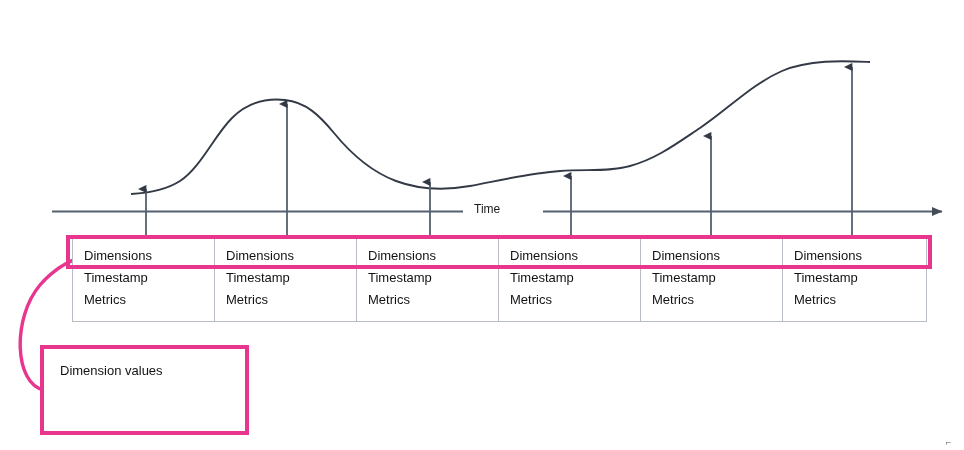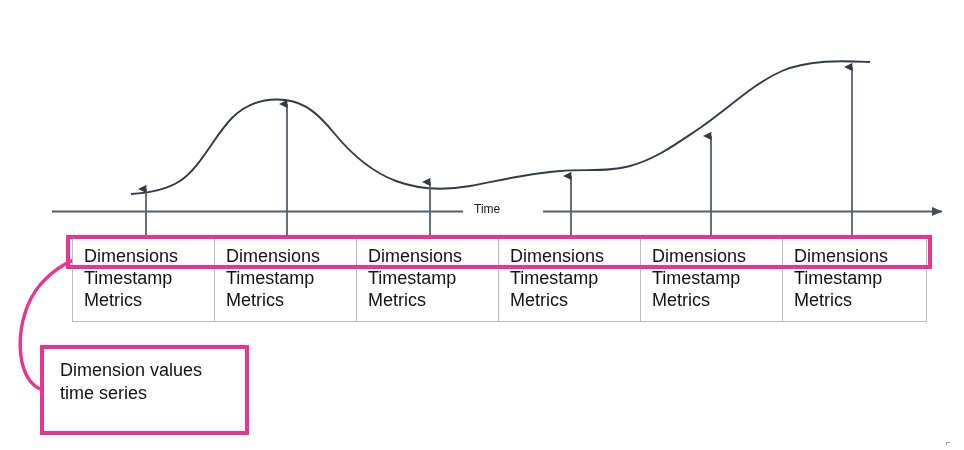--- a/index.html
+++ b/index.html
@@ -32,41 +32,41 @@
     line-height: 1;
   }
   .record-box {
     position: absolute;
     box-sizing: border-box;
     border: 1.4px solid #b8bcc4;
     background: #ffffff;
     padding: 6px 0 8px 11px;
   }
   .record-line {
-    font-size: 18px;
+    font-size: 13px;
     line-height: 22px;
     color: #121212;
     white-space: nowrap;
   }
   .highlight-band {
     position: absolute;
     box-sizing: border-box;
     border: 4px solid #e8368f;
     background: transparent;
     pointer-events: none;
   }
   .callout-box {
     position: absolute;
     box-sizing: border-box;
     border: 4px solid #e8368f;
     background: #ffffff;
     padding: 10px 14px 10px 16px;
   }
   .callout-line {
-    font-size: 18px;
+    font-size: 13px;
     line-height: 23px;
     color: #121212;
     white-space: nowrap;
   }
   .corner-mark {
     position: absolute;
     font-size: 9px;
     color: #555555;
     line-height: 1;
   }
@@ -154,18 +154,17 @@
   <div class="record-box" style="left:782px; top:238px; width:145px; height:84px;">
     <div class="record-line">Dimensions</div>
     <div class="record-line">Timestamp</div>
     <div class="record-line">Metrics</div>
   </div>
 
   <div class="highlight-band" style="left:66px; top:235px; width:866px; height:34px;"></div>
 
   <div class="callout-box" style="left:40px; top:345px; width:209px; height:90px;">
     <div class="callout-line">Dimension values</div>
-    <div class="callout-line">time series</div>
   </div>
 
   <div class="corner-mark" style="left:946px; top:438px;">⌐</div>
 
 </div>
 
 </body></html>

